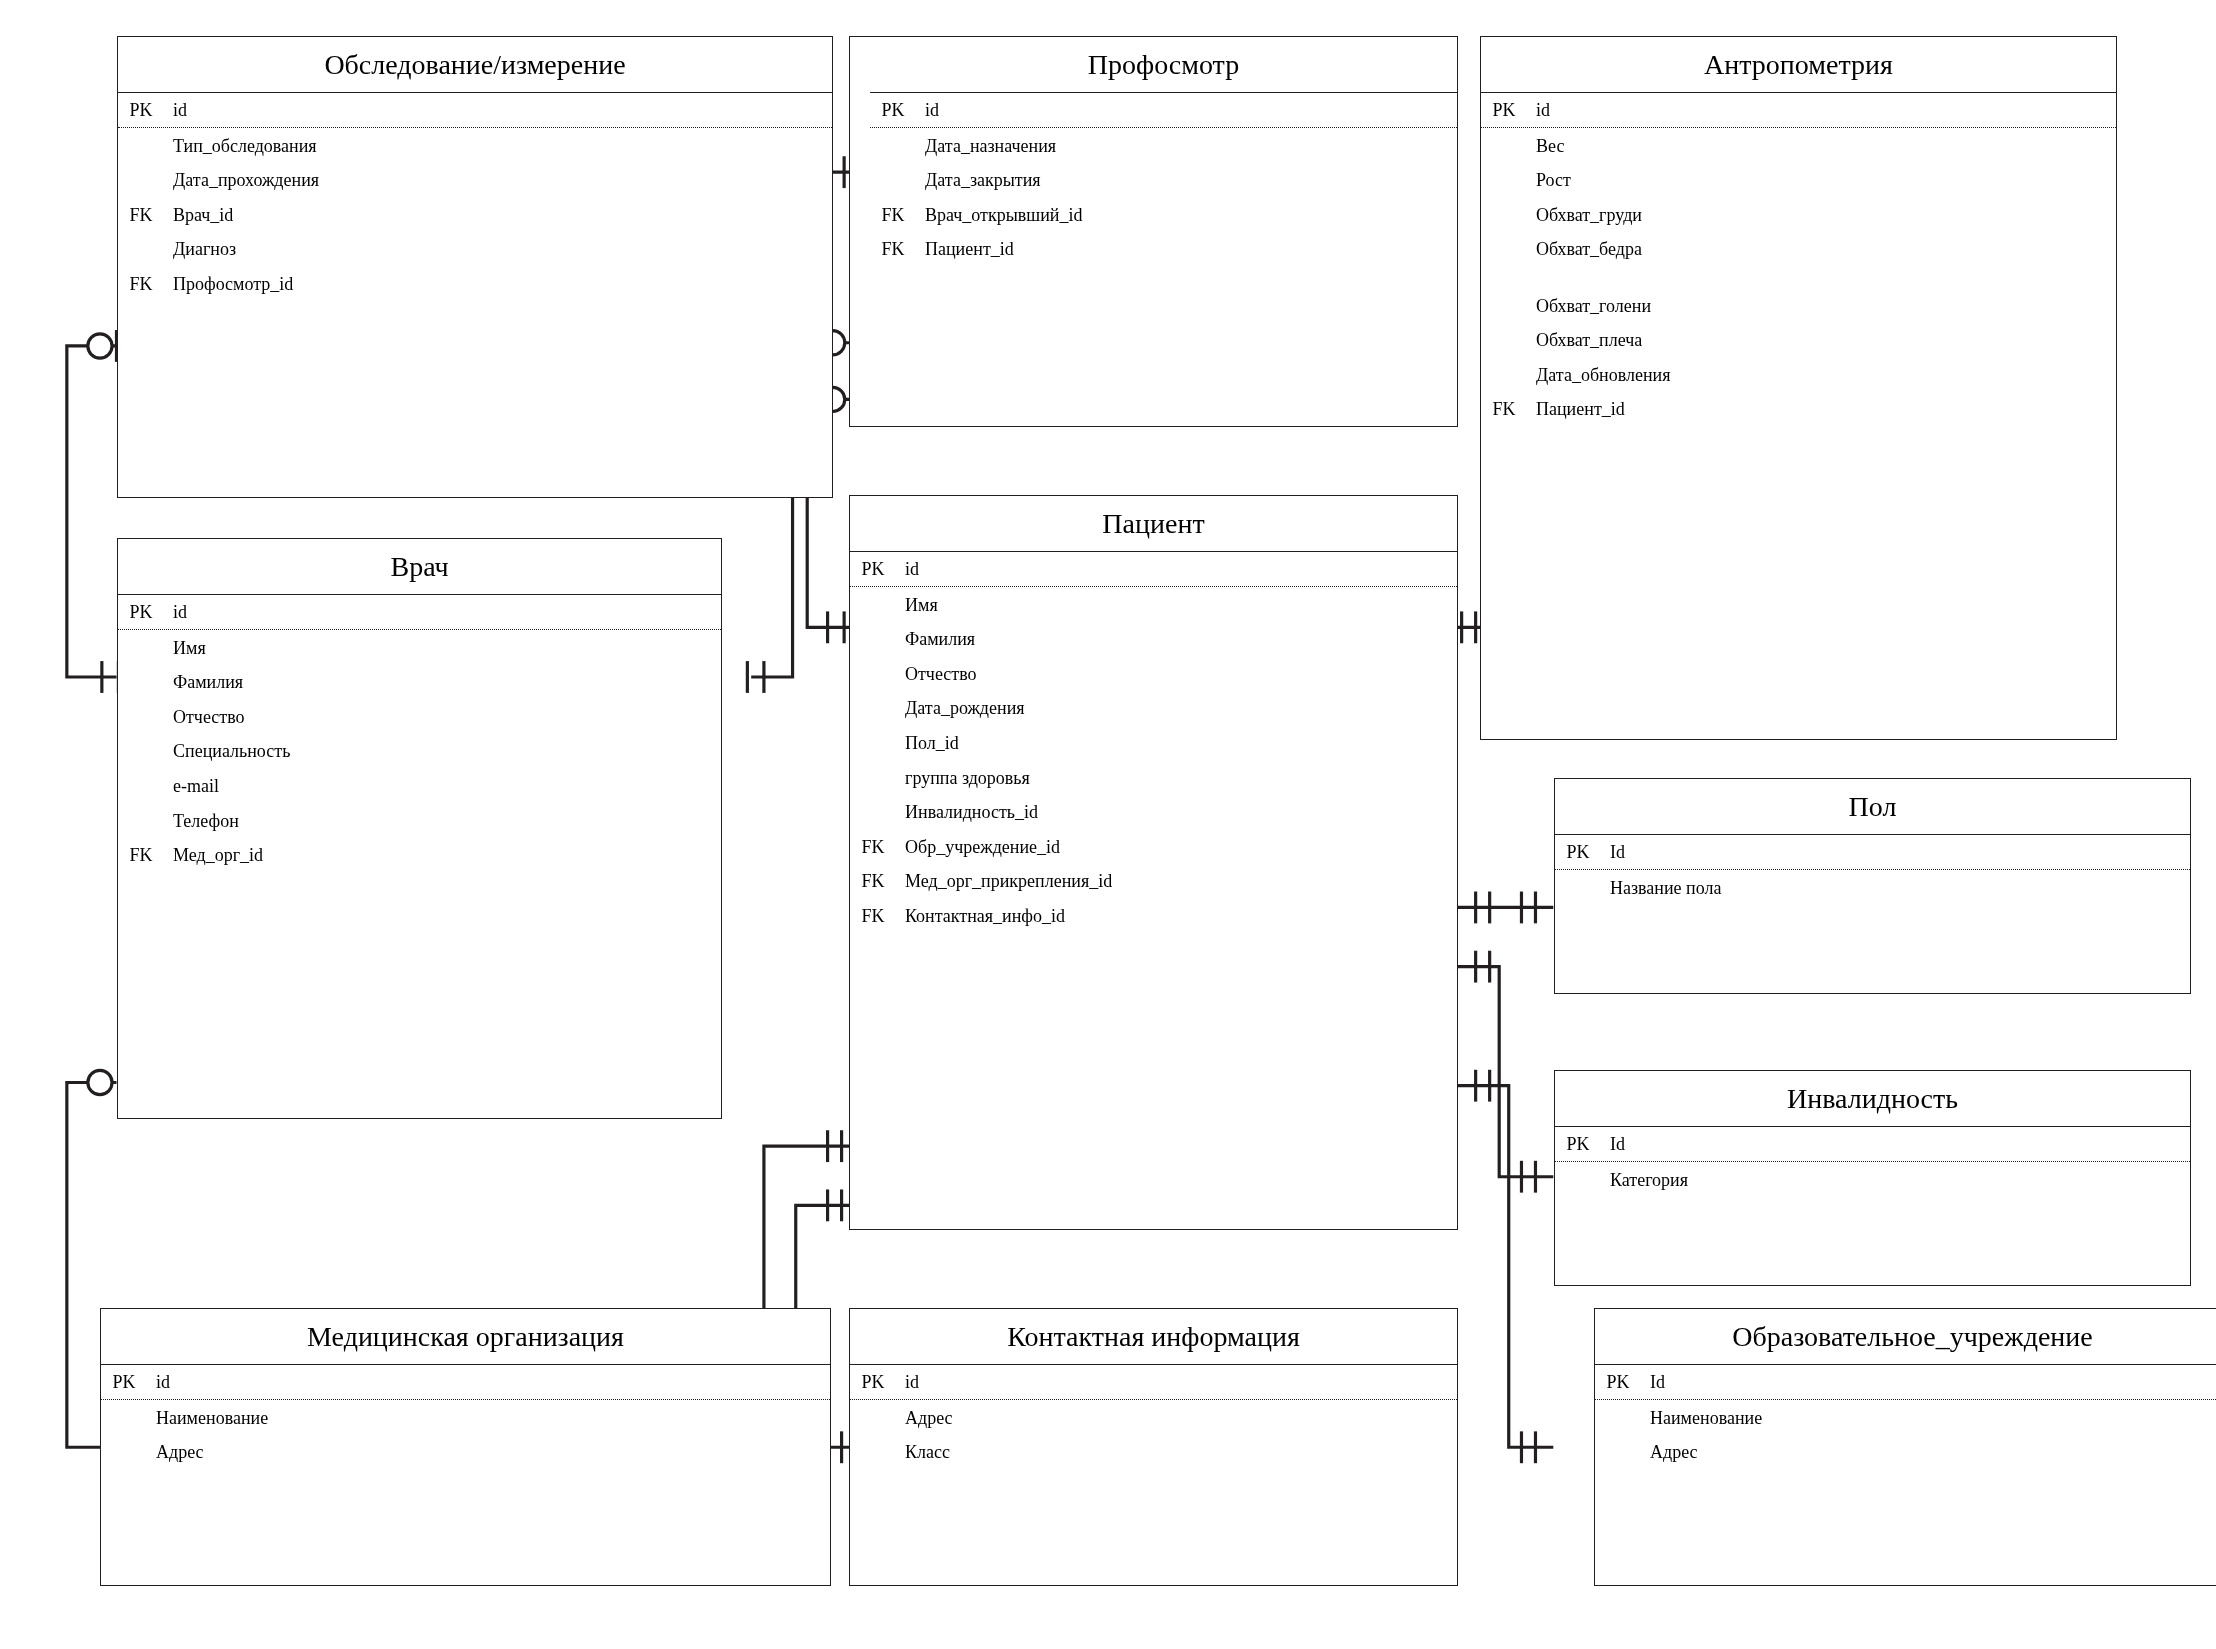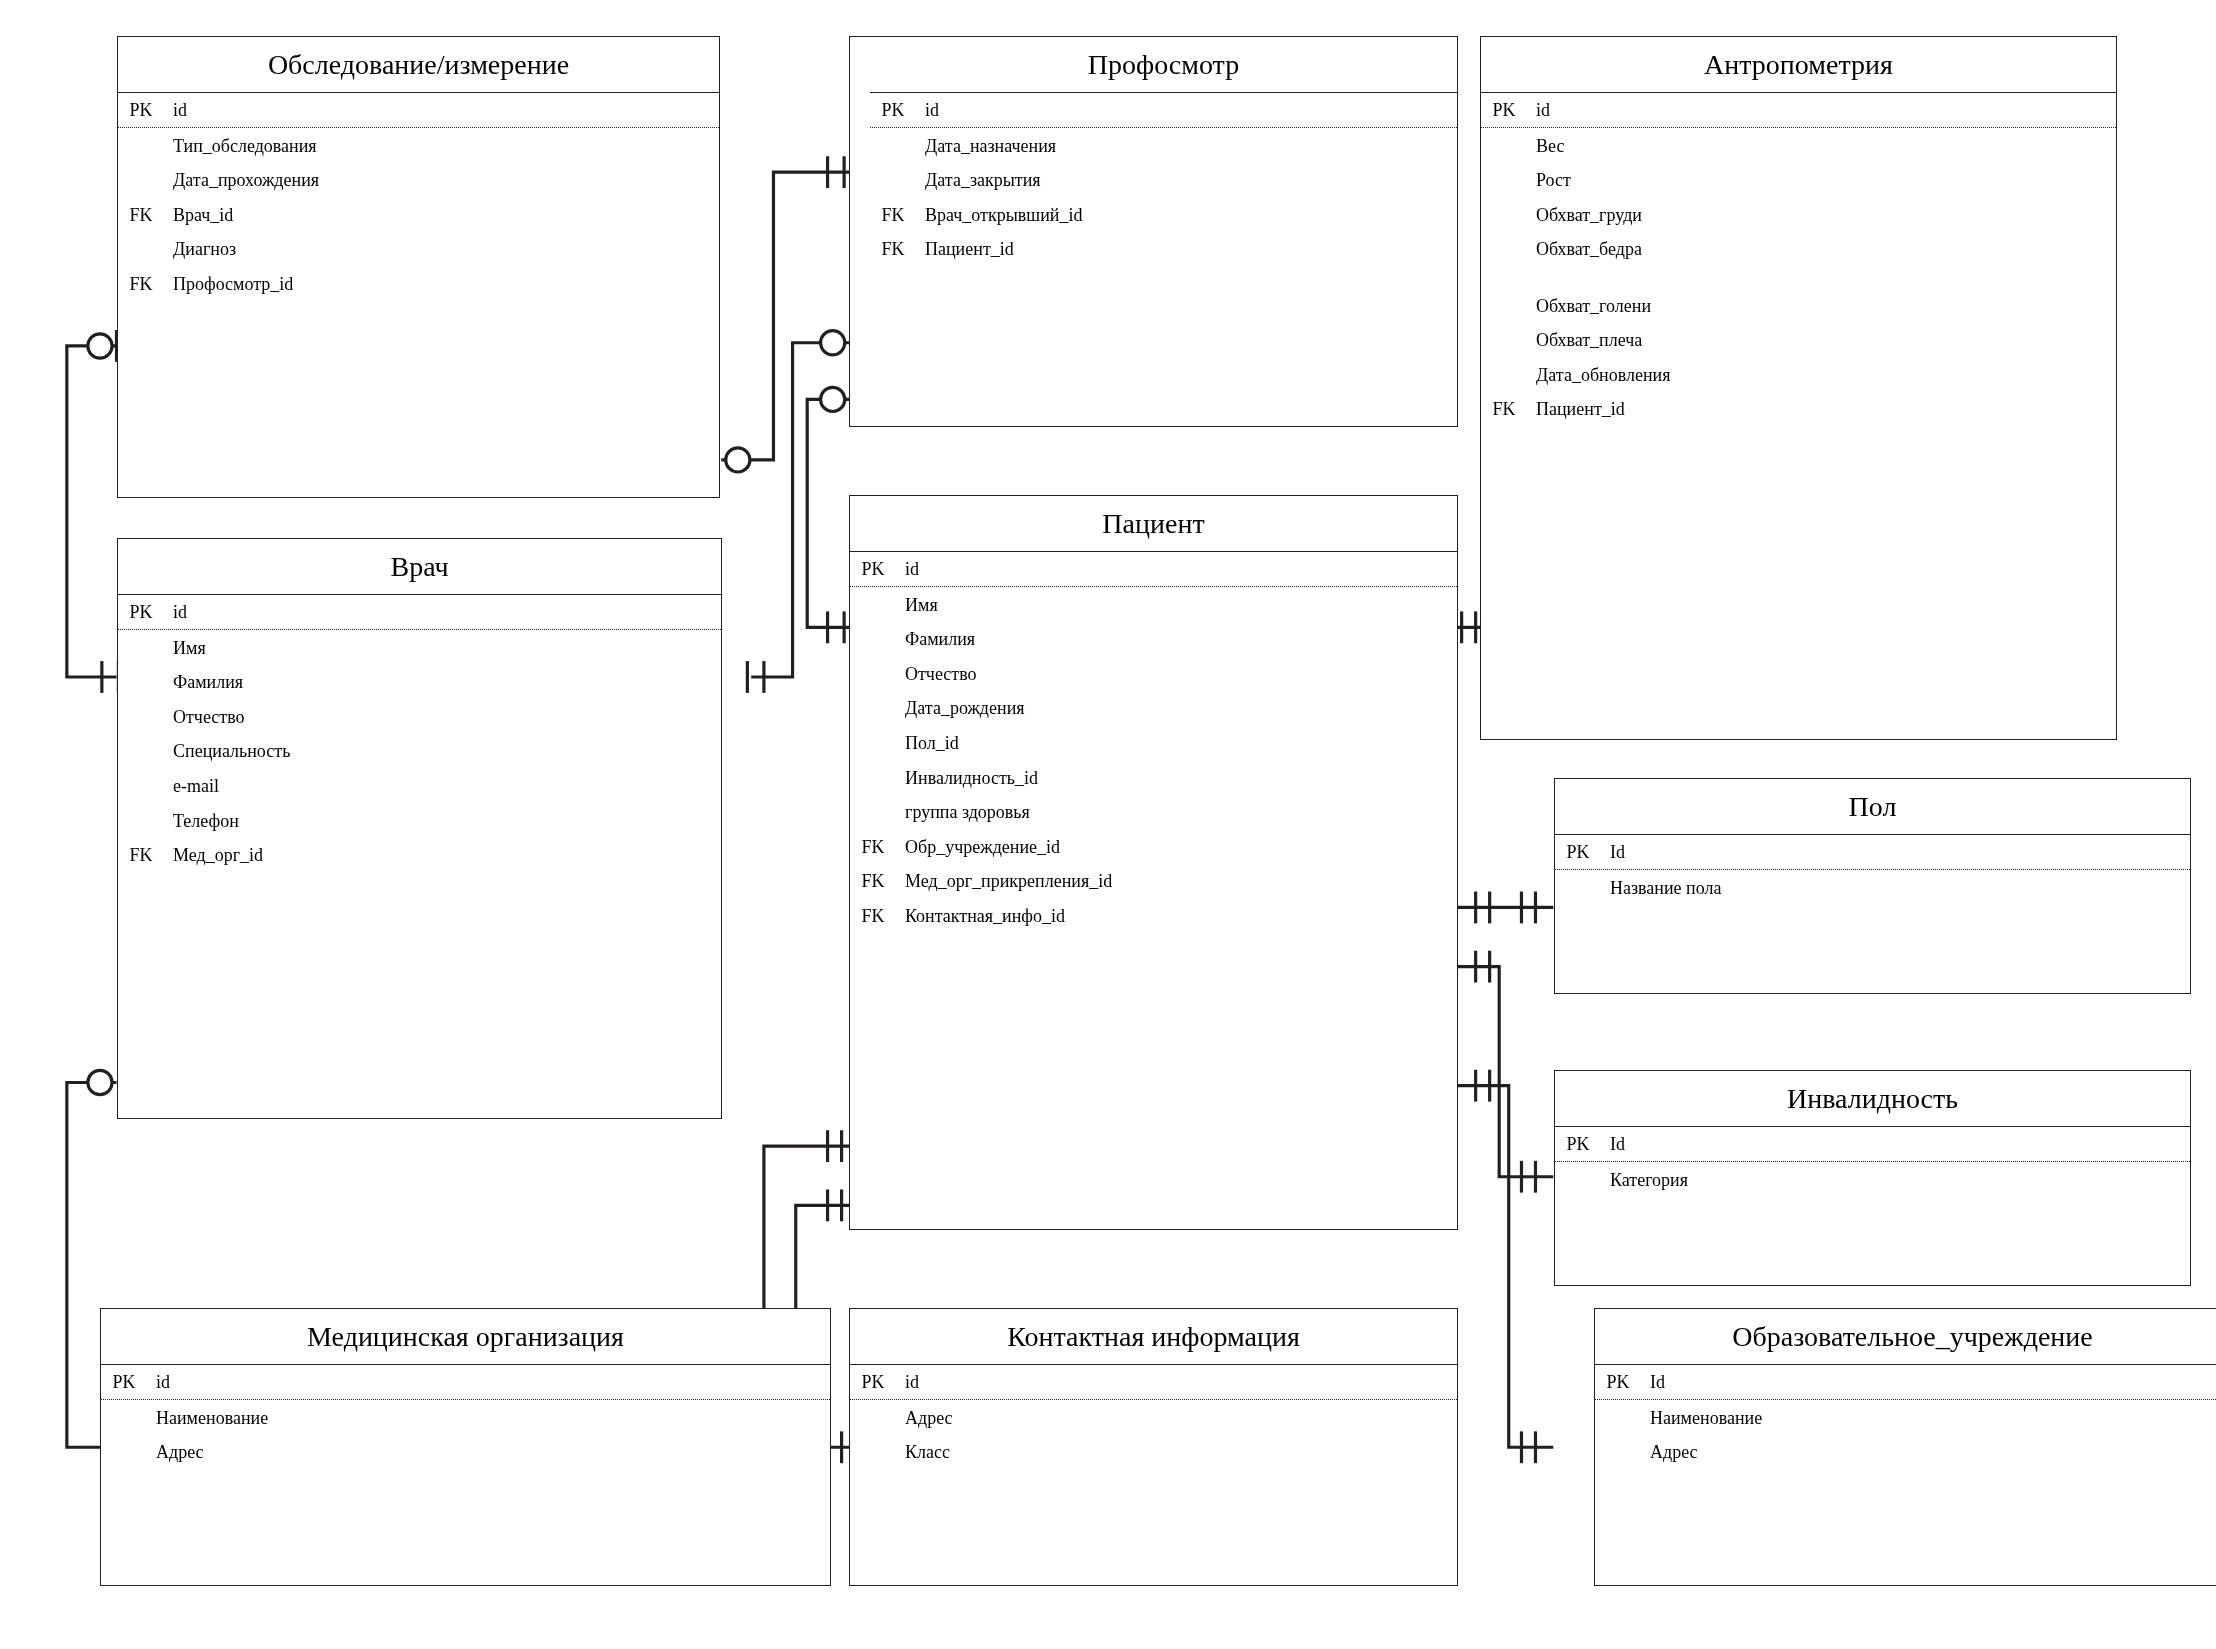--- a/index.html
+++ b/index.html
@@ -141,21 +141,21 @@
     <line x1="1322" y1="1868" x2="1322" y2="1918"></line>
     <line x1="1300" y1="2248" x2="1300" y2="2298"></line>
     <line x1="1322" y1="2248" x2="1322" y2="2298"></line>
 
     <path d="M 183 1700 L 105 1700 L 105 2273 L 183 2273"></path>
     <circle cx="157" cy="1700" r="19"></circle>
     <line x1="160" y1="2248" x2="160" y2="2298"></line>
     <line x1="186" y1="2248" x2="186" y2="2298"></line>
   </svg>
 
-  <div class="entity" style="left:117px; top:36px; width:603px; height:462px;">
+  <div class="entity" style="left:117px; top:36px; width:716px; height:462px;">
     <div class="entity-title">Обследование/измерение</div>
     <div class="attrs">
       <div class="attr pk-sep">
         <span class="key">PK</span>
         <span class="name">id</span>
       </div>
       <div class="attr">
         <span class="key"></span>
         <span class="name">Тип_обследования</span>
       </div>
@@ -282,25 +282,25 @@
       <div class="attr">
         <span class="key"></span>
         <span class="name">Дата_рождения</span>
       </div>
       <div class="attr">
         <span class="key"></span>
         <span class="name">Пол_id</span>
       </div>
       <div class="attr">
         <span class="key"></span>
+        <span class="name">группа здоровья</span>
+      </div>
+      <div class="attr">
+        <span class="key"></span>
         <span class="name">Инвалидность_id</span>
-      </div>
-      <div class="attr">
-        <span class="key"></span>
-        <span class="name">группа здоровья</span>
       </div>
       <div class="attr">
         <span class="key">FK</span>
         <span class="name">Обр_учреждение_id</span>
       </div>
       <div class="attr">
         <span class="key">FK</span>
         <span class="name">Мед_орг_прикрепления_id</span>
       </div>
       <div class="attr">

